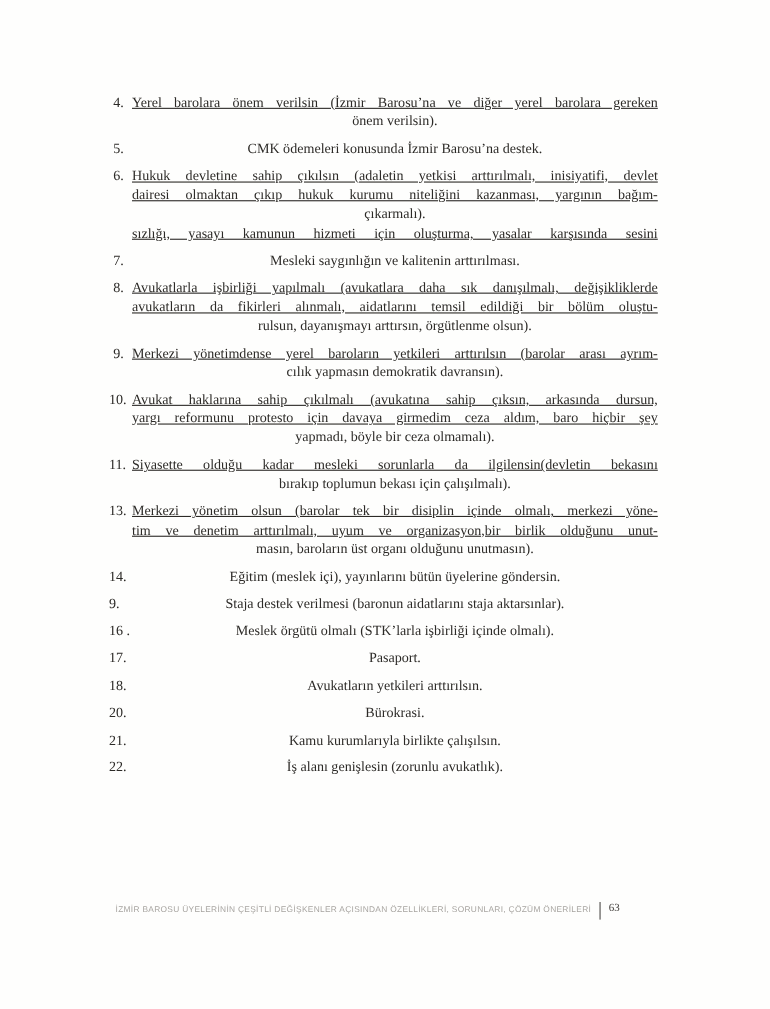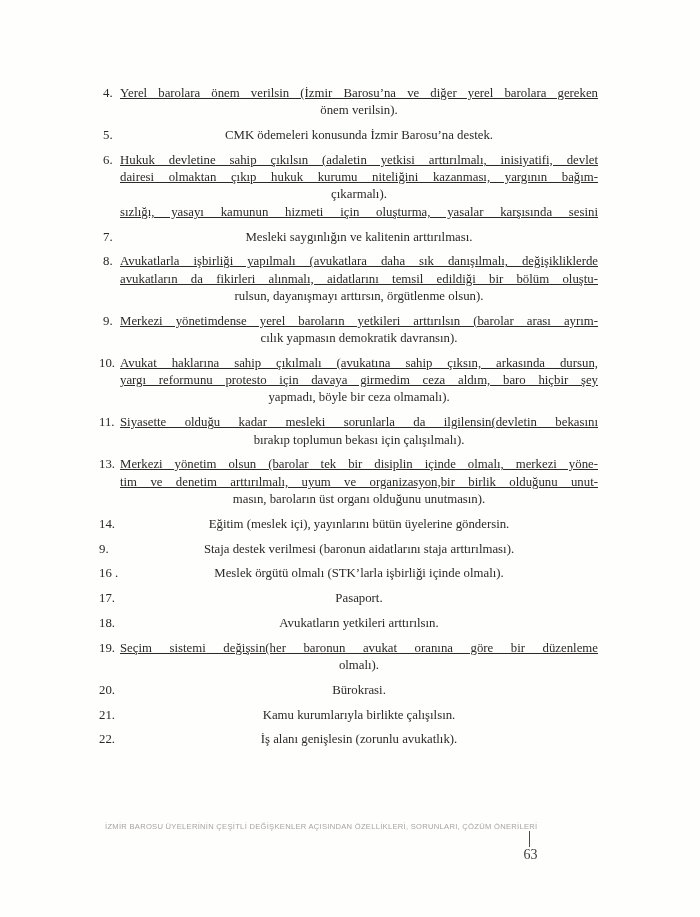--- a/index.html
+++ b/index.html
@@ -43,40 +43,39 @@
   .line.j {
     text-align: justify;
     text-align-last: justify;
     text-decoration: underline;
   }
   .footer {
     position: absolute;
     left: 105px;
     top: 820px;
     display: flex;
-    align-items: flex-end;
-    flex-direction: column;
+    align-items: flex-start;
   }
   .footer-title {
     font-family: "Liberation Sans", "DejaVu Sans", sans-serif;
     font-size: 7.6px;
     letter-spacing: 0.28px;
     color: #a7a4a0;
     white-space: nowrap;
     padding-top: 2px;
   }
   .footer-divider {
     width: 1px;
     height: 16px;
     background: #4d4b49;
     margin: 0 7px 0 8px;
     flex: none;
   }
   .footer-page-number {
-    font-size: 14px;
+    font-size: 10px;
     color: #3e3b38;
   }
 </style>
 </head>
 <body>
 
 <div class="page">
 
   <main class="content" id="list">
       <div class="item">
@@ -126,38 +125,33 @@
         <div class="line j">Merkezi yönetim olsun (barolar tek bir disiplin içinde olmalı, merkezi yöne-</div>
         <div class="line j">tim ve denetim arttırılmalı, uyum ve organizasyon,bir birlik olduğunu unut-</div>
         <div class="line">masın, baroların üst organı olduğunu unutmasın).</div>
       </div>
       <div class="item dd">
         <span class="num">14.</span>
         <div class="line">Eğitim (meslek içi), yayınlarını bütün üyelerine göndersin.</div>
       </div>
       <div class="item dd">
         <span class="num">9.</span>
-        <div class="line">Staja destek verilmesi (baronun aidatlarını staja arttırılması).</div>
+        <div class="line">Staja destek verilmesi (baronun aidatlarını staja aktarsınlar).</div>
       </div>
       <div class="item dd">
         <span class="num">16 .</span>
         <div class="line">Meslek örgütü olmalı (STK’larla işbirliği içinde olmalı).</div>
       </div>
       <div class="item dd">
         <span class="num">17.</span>
         <div class="line">Pasaport.</div>
       </div>
       <div class="item dd">
         <span class="num">18.</span>
         <div class="line">Avukatların yetkileri arttırılsın.</div>
-      </div>
-      <div class="item dd">
-        <span class="num">19.</span>
-        <div class="line j">Seçim sistemi değişsin(her baronun avukat oranına göre bir düzenleme</div>
-        <div class="line">olmalı).</div>
       </div>
       <div class="item dd">
         <span class="num">20.</span>
         <div class="line">Bürokrasi.</div>
       </div>
       <div class="item dd">
         <span class="num">21.</span>
         <div class="line">Kamu kurumlarıyla birlikte çalışılsın.</div>
       </div>
       <div class="item dd">

